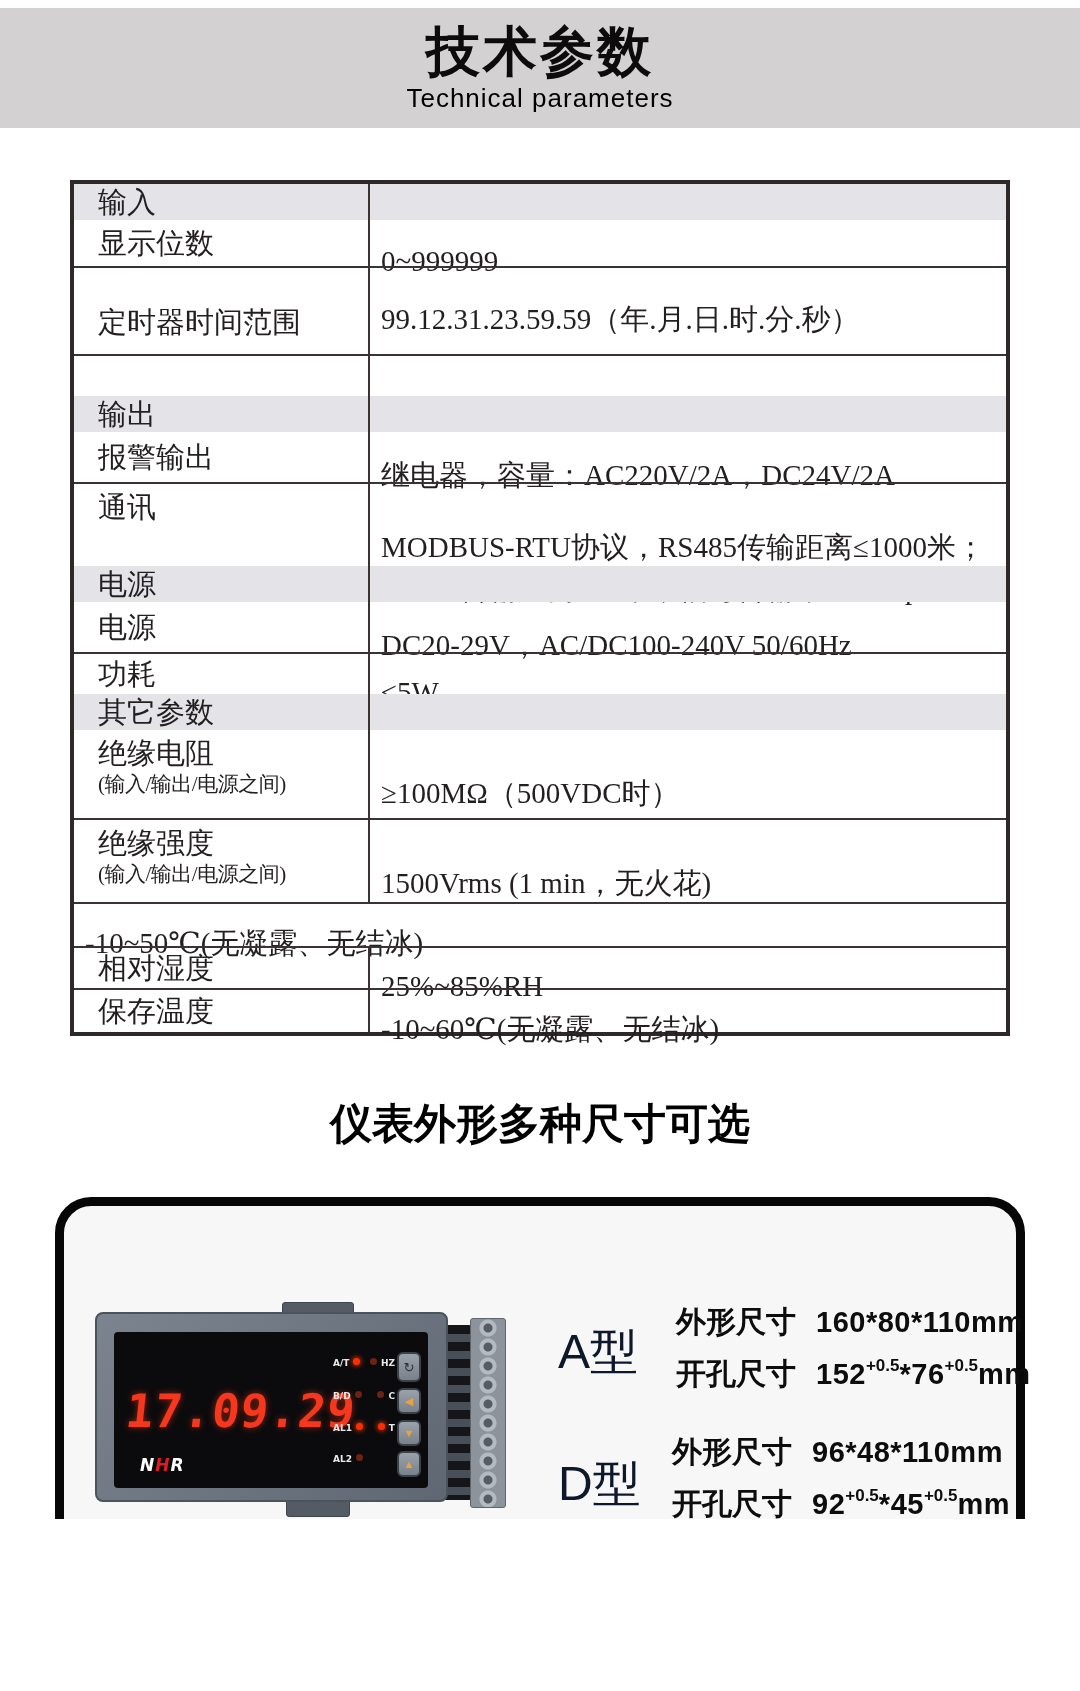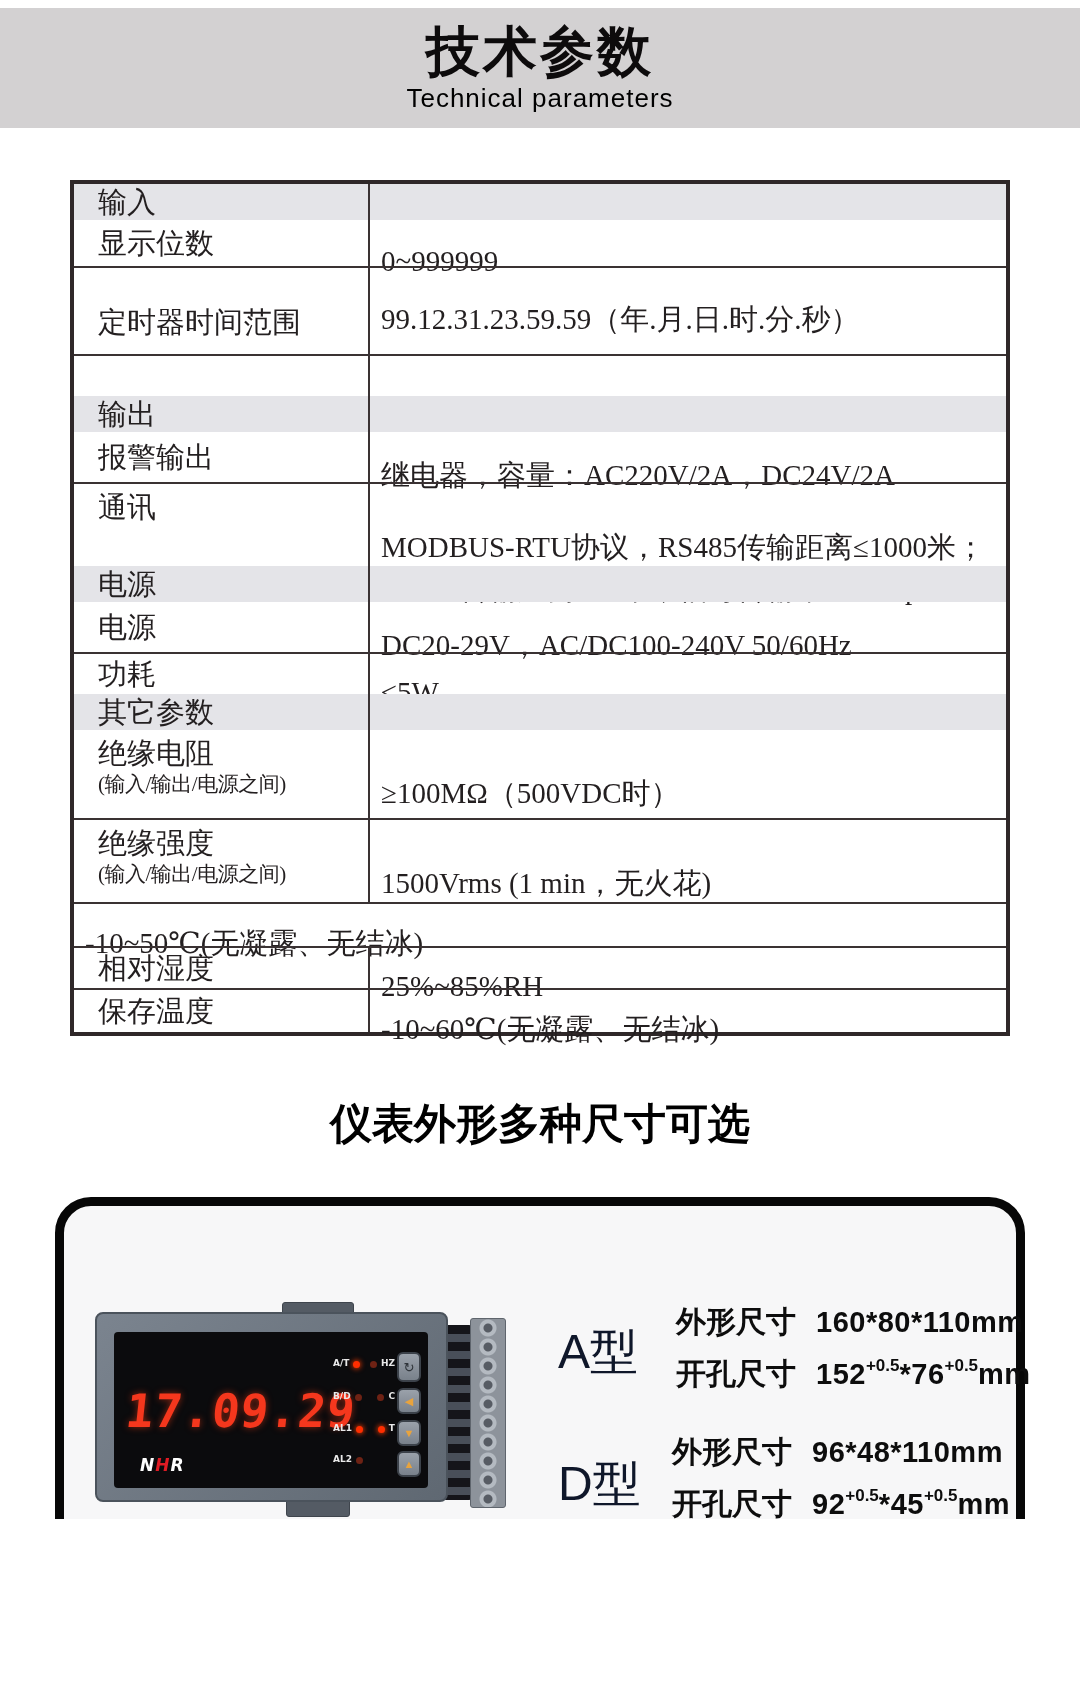--- a/index.html
+++ b/index.html
@@ -56,21 +56,21 @@
   .tab.bottom{left:286px;top:1499px;width:62px;height:16px;}
   .display{position:absolute;left:114px;top:1332px;width:314px;height:156px;background:#0b0b0d;
            border-radius:4px;}
   .digits{position:absolute;left:126px;top:1384px;width:206px;text-align:center;
           font-family:"DejaVu Sans Mono","Liberation Mono",monospace;font-weight:700;
           font-size:46px;letter-spacing:1px;color:#f5371d;transform:skewX(-6deg);
           text-shadow:0 0 7px rgba(255,60,20,.55);}
   .ind{position:absolute;left:333px;width:62px;height:12px;display:flex;align-items:center;
        justify-content:space-between;font-size:9px;font-weight:700;color:#e9e9e9;
        font-family:"DejaVu Sans","Liberation Sans",sans-serif;}
-  .ind .grp{display:flex;align-items:flex-end;gap:4px;}
+  .ind .grp{display:flex;align-items:flex-start;gap:4px;}
   .led{width:7px;height:7px;border-radius:50%;}
   .led[data-state="bright"]{background:#ff2e00;box-shadow:0 0 5px 1px rgba(255,60,0,.8);}
   .led[data-state="dim"]{background:#6e2214;}
   .btn{position:absolute;left:397px;width:24px;background:linear-gradient(180deg,#9aa1aa,#79818b);
        border:2px solid #3c424a;border-radius:6px;box-sizing:border-box;display:flex;
        align-items:center;justify-content:center;font-size:11px;line-height:1;}
   .btn .g{color:#e8a33d;}
   .btn.first .g{color:#2f343a;font-size:13px;}
   .logo{position:absolute;left:140px;top:1455px;font-size:17px;font-weight:700;font-style:italic;
         letter-spacing:1px;font-family:"DejaVu Sans","Liberation Sans",sans-serif;}

